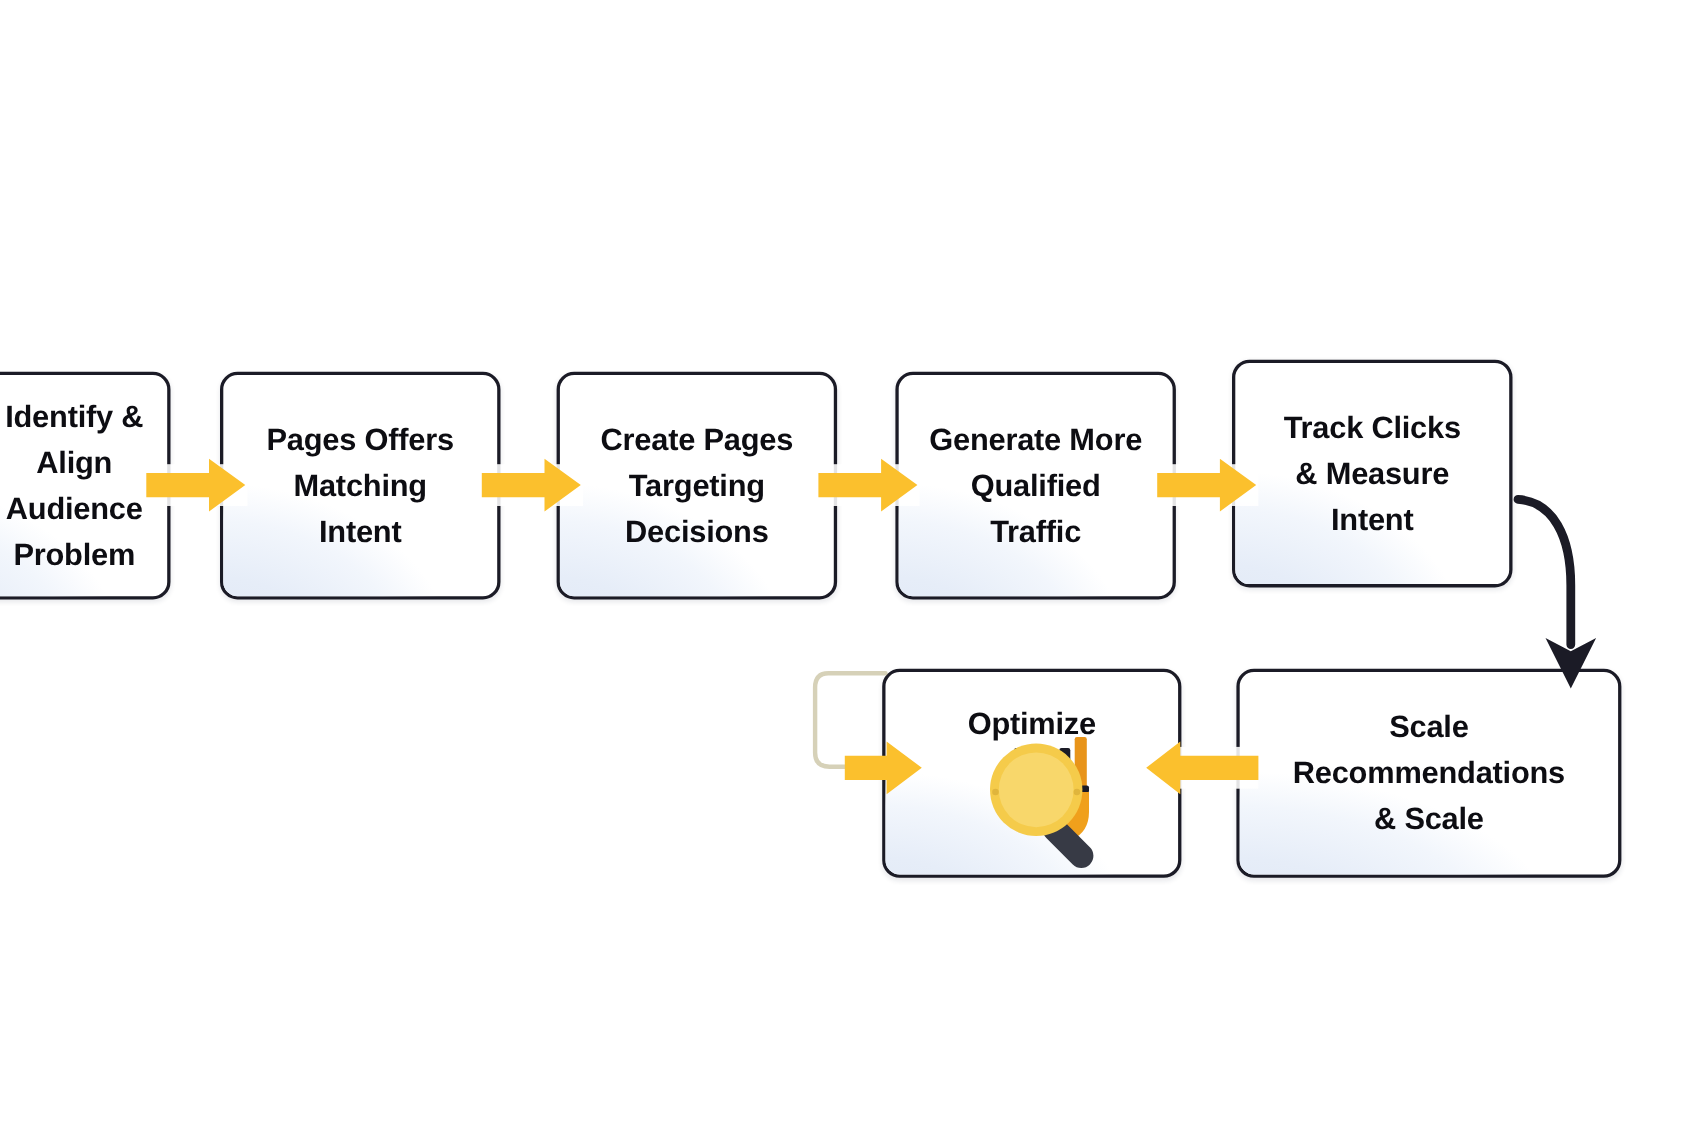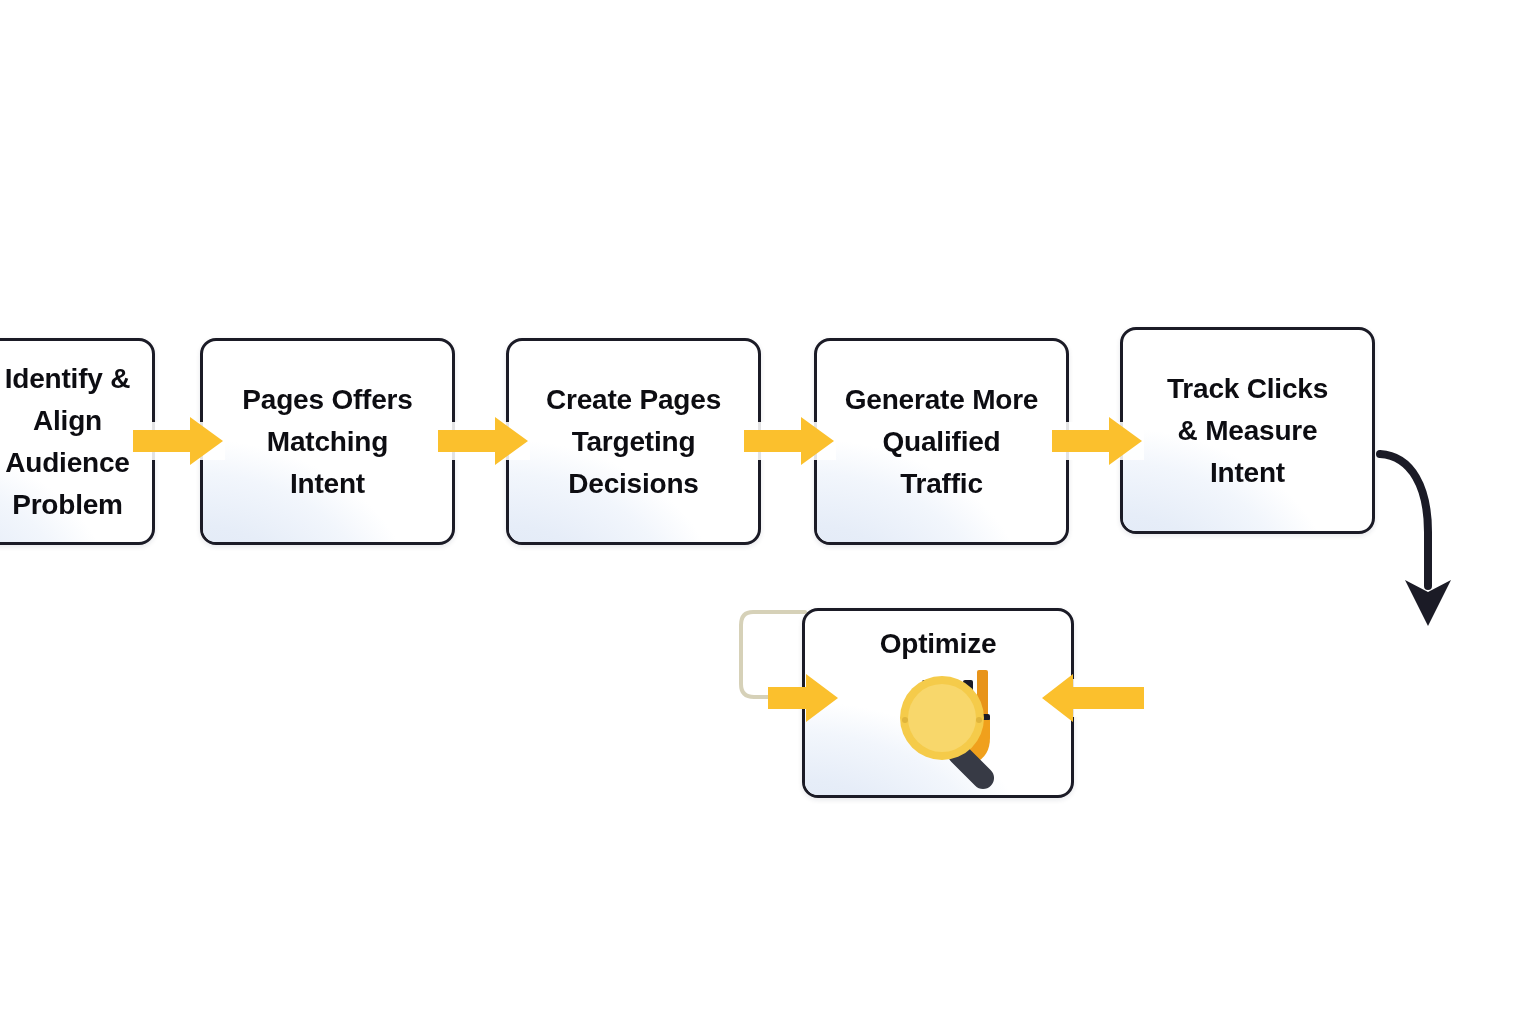--- a/index.html
+++ b/index.html
@@ -60,21 +60,21 @@
     color: #0d0d12;
     font-weight: bold;
     font-size: 28px;
     line-height: 42px;
     letter-spacing: -0.2px;
     text-align: center;
     white-space: pre-line;
   }
   .node.has-icon .label {
     justify-content: flex-start;
-    padding-top: 12px;
+    padding-top: 26px;
   }
 
   
   .arrow {
     position: absolute;
     z-index: 6;
   }
   .arrow svg { display: block; overflow: visible; }
 
   
@@ -215,14 +215,20 @@
     </svg>
   </div>
 
   <div class="arrow" style="left:1040px; top:672px;">
     <svg width="104" height="52" viewBox="0 0 104 52">
       <rect x="10" y="7" width="94" height="38" fill="#ffffff" opacity="0.88"></rect>
       <path d="M104 15 L33 15 L33 2 L2 26 L33 50 L33 37 L104 37 Z" fill="#FBC02D"></path>
     </svg>
   </div>
 
+  <div class="node" style="left:1124px; top:608px; width:350px; height:190px;">
+    <div class="wave"></div>
+    <div class="label">Scale
+Recommendations
+&amp; Scale</div>
+  </div>
 
 </div>
 
 </body></html>

